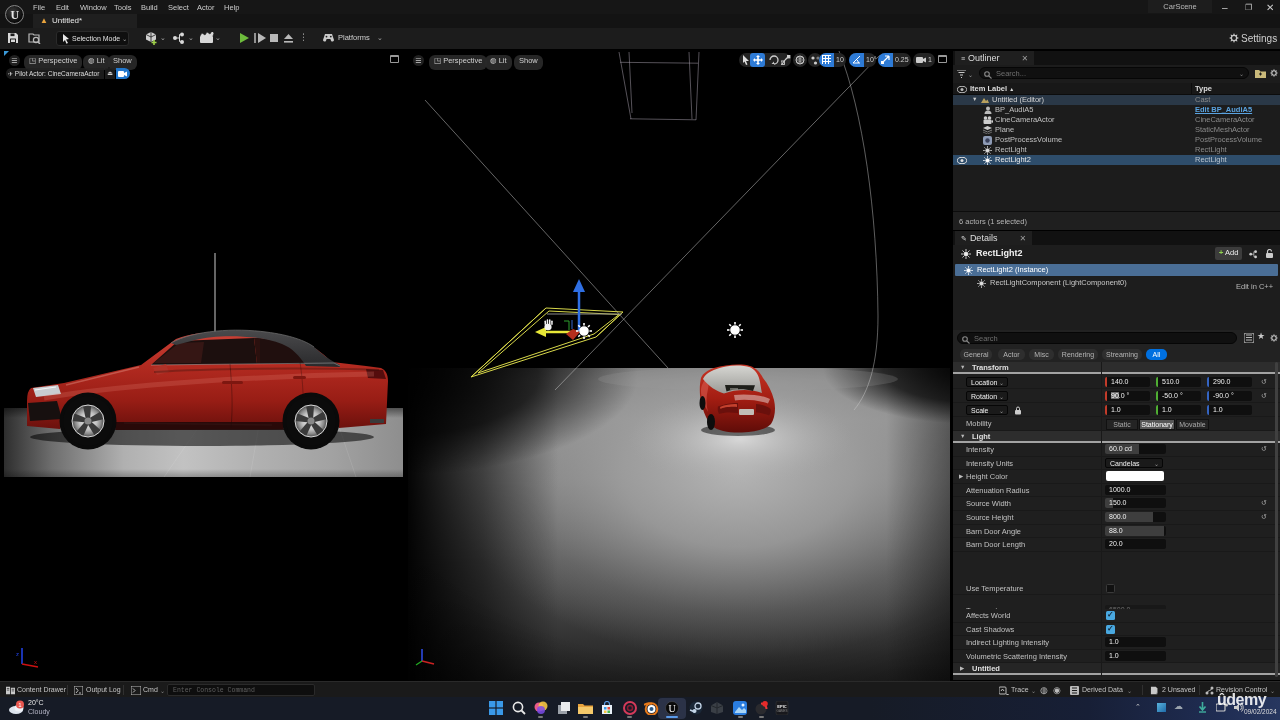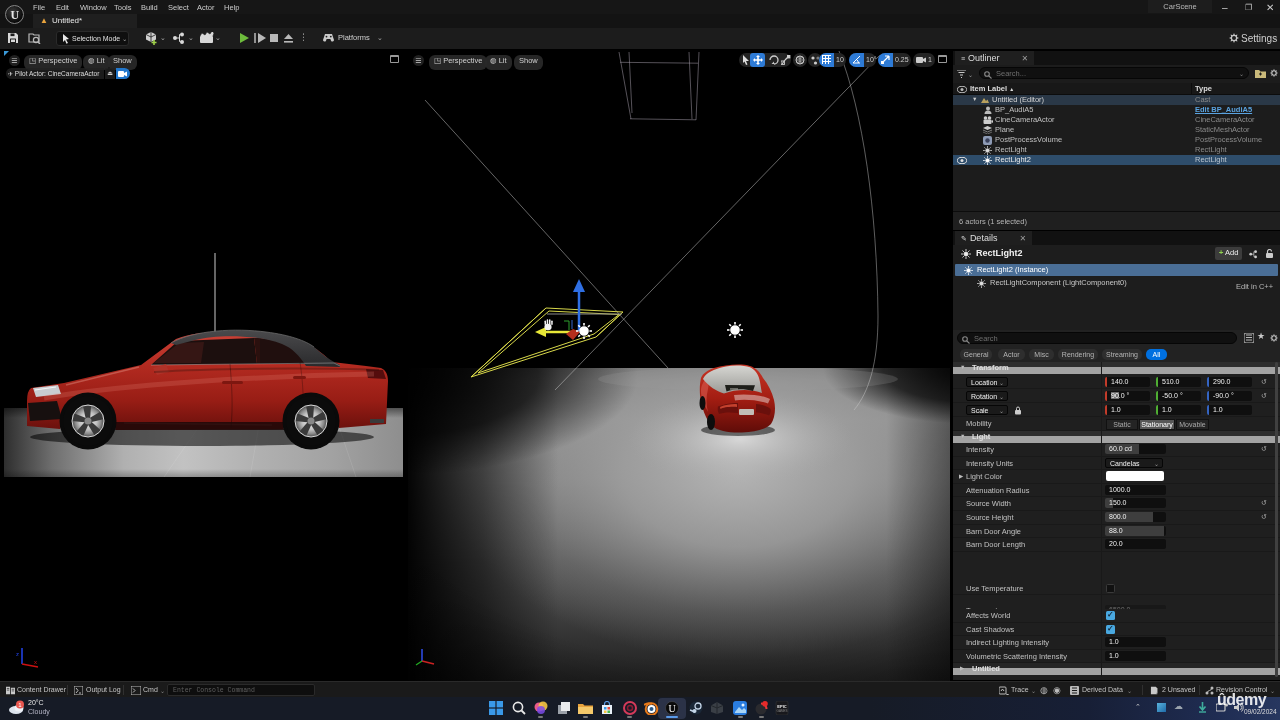--- a/index.html
+++ b/index.html
@@ -27,21 +27,21 @@
 
 #statusbar{left:0;top:681px;width:1280px;height:16px;background:#1a1a1a;border-top:1px solid #2a2a2a}
 #taskbar{left:0;top:697px;width:1280px;height:23px;background:linear-gradient(90deg,#161b26 0%,#161b26 68%,#171f36 85%,#1f2c52 95%,#27375f 100%)}
 .sbtxt{position:absolute;color:#c4c4c4;font-size:7px;top:4px}
 .row{position:absolute;left:0;width:100%}
 .fpill{position:absolute;top:118px;height:11px;background:#2e2e2e;border-radius:5px;color:#b5b5b5;font-size:7px;text-align:center;line-height:11px}
 .drow{position:absolute;left:0;width:327px;height:13.6px;background:#1f1f1f;border-bottom:1px solid #191919}
 .dlab{position:absolute;left:13px;top:2px;color:#c0c0c0;font-size:7.5px;white-space:nowrap}
 .vbox{position:absolute;top:1px;height:10px;background:#0f0f0f;border-radius:2px;color:#f0f0f0;font-size:7px;line-height:10px;padding-left:4px;white-space:nowrap}
 .rst{position:absolute;left:308px;top:2px;color:#aaa;font-size:7px}
-.shead{position:absolute;left:0;width:327px;height:12px;background:#2d2d2d;border-bottom:7px solid #a3a3a3}
+.shead{position:absolute;left:0;width:327px;height:12px;background:#2d2d2d;border-bottom:2px solid #a3a3a3}
 .shead span{position:absolute;left:19px;top:1px;color:#e0e0e0;font-size:7.5px;font-weight:bold}
 .shead i{position:absolute;left:7px;top:2px;color:#bbb;font-size:5.5px;font-style:normal}
 .cbx{position:absolute;left:153px;top:2px;width:9px;height:9px;border-radius:1.5px}
 </style></head>
 <body>
 <div id="root">
   <div id="menubar" class="abs"></div>
   <div class="menu" style="left:33px">File</div>
   <div class="menu" style="left:56px">Edit</div>
   <div class="menu" style="left:80px">Window</div>
@@ -707,21 +707,21 @@
           <span class="dlab">Intensity</span>
           <div class="vbox" style="left:152px;width:61px;background:linear-gradient(90deg,#3e3e3e 55%,#0f0f0f 55%)">60.0 cd</div>
           <span class="rst">↺</span>
         </div>
       <div class="drow" style="top:94.6px">
           <span class="dlab">Intensity Units</span>
           <div class="vbox" style="left:152px;width:58px;background:#1a1a1a;border:1px solid #060606">Candelas<span style="position:absolute;right:3px;font-size:6px;color:#999">⌄</span></div>
         </div>
       <div class="drow" style="top:108.2px">
           <span class="abs" style="left:6px;top:3px;font-size:5.5px;color:#bbb">▶</span>
-          <span class="dlab">Light Color</span>
+          <span class="dlab">Height Color</span>
           <div class="abs" style="left:153px;top:1px;width:58px;height:10px;background:#fff;border-radius:2px"></div>
         </div>
       <div class="drow" style="top:121.8px">
           <span class="dlab">Attenuation Radius</span>
           <div class="vbox" style="left:152px;width:61px">1000.0</div>
         </div>
       <div class="drow" style="top:135.4px">
           <span class="dlab">Source Width</span>
           <div class="vbox" style="left:152px;width:61px;background:linear-gradient(90deg,#3e3e3e 13%,#0f0f0f 13%)">150.0</div>
           <span class="rst">↺</span>

